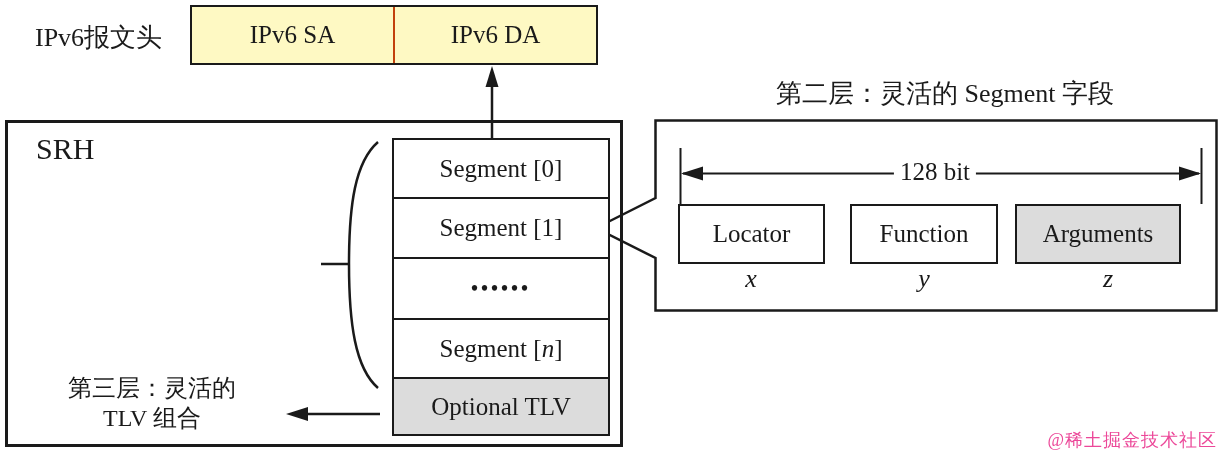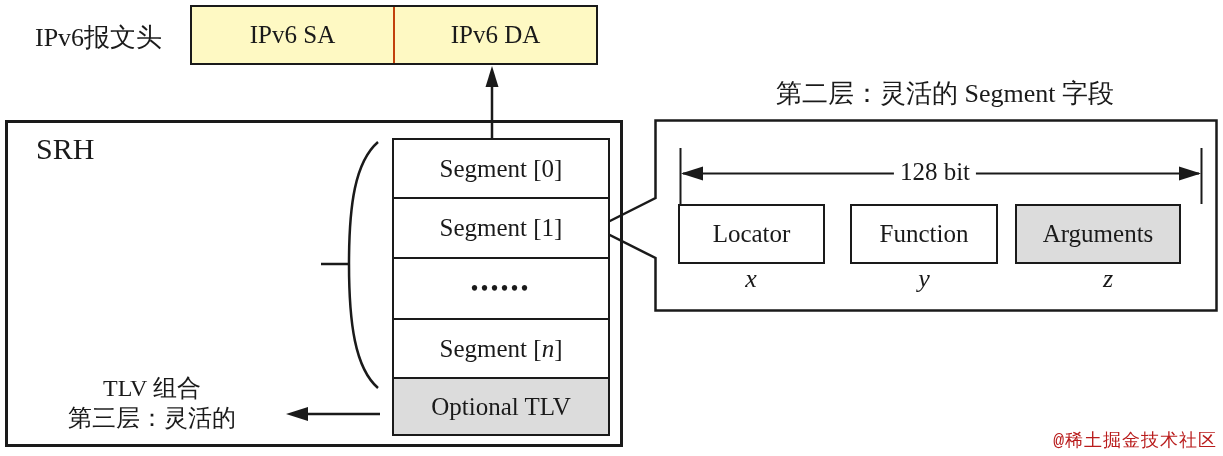--- a/index.html
+++ b/index.html
@@ -41,21 +41,21 @@
   .bit-label{left:935px;top:158px;transform:translateX(-50%);background:#fff;padding:0 6px;font-size:25px;white-space:nowrap;}
   .field-box{top:204px;height:60px;border:2px solid #1a1a1a;box-sizing:border-box;display:flex;align-items:center;justify-content:center;font-size:25px;background:#fff;}
   .field-locator{left:678px;width:147px;}
   .field-function{left:850px;width:148px;}
   .field-arguments{left:1015px;width:166px;background:#dcdcdc;}
   .var-label{top:264px;transform:translateX(-50%);font-size:26px;font-style:italic;}
   .var-x{left:751px;}
   .var-y{left:924px;}
   .var-z{left:1108px;}
 
-  .watermark{right:6px;bottom:4px;font-size:18px;color:#b91c1c;letter-spacing:1px;font-family:Liberation Mono, monospace;}
+  .watermark{right:6px;bottom:4px;font-size:18px;color:#ec4899;letter-spacing:1px;font-family:Liberation Serif, serif;}
 </style>
 </head>
 <body>
 
 <div class="stage">
 
   <svg class="svg-layer" viewBox="0 0 1223 456" xmlns="http://www.w3.org/2000/svg">
 
     <path d="M 492 140 V 85" stroke="#1a1a1a" stroke-width="2.5" fill="none"></path>
     <polygon points="492,66 485.5,87 498.5,87" fill="#1a1a1a"></polygon>
@@ -80,22 +80,22 @@
   <div class="abs ipv6-box">
     <div class="ipv6-cell">IPv6 SA</div>
     <div class="ipv6-cell">IPv6 DA</div>
   </div>
 
   <div class="abs srh-box"></div>
   <div class="abs srh-title">SRH</div>
 
 
   <div class="abs layer-label layer3">
+    <div>第三层：灵活的</div>
     <div>TLV 组合</div>
-    <div>第三层：灵活的</div>
   </div>
 
   <div class="abs segment-stack">
     <div class="seg-row" style="height:59px">Segment [0]</div>
     <div class="seg-row" style="height:60px">Segment [1]</div>
     <div class="seg-row dots" style="height:61px">••••••</div>
     <div class="seg-row" style="height:59px">
         <span>Segment [</span>
         <span class="italic">n</span>
         <span>]</span>

